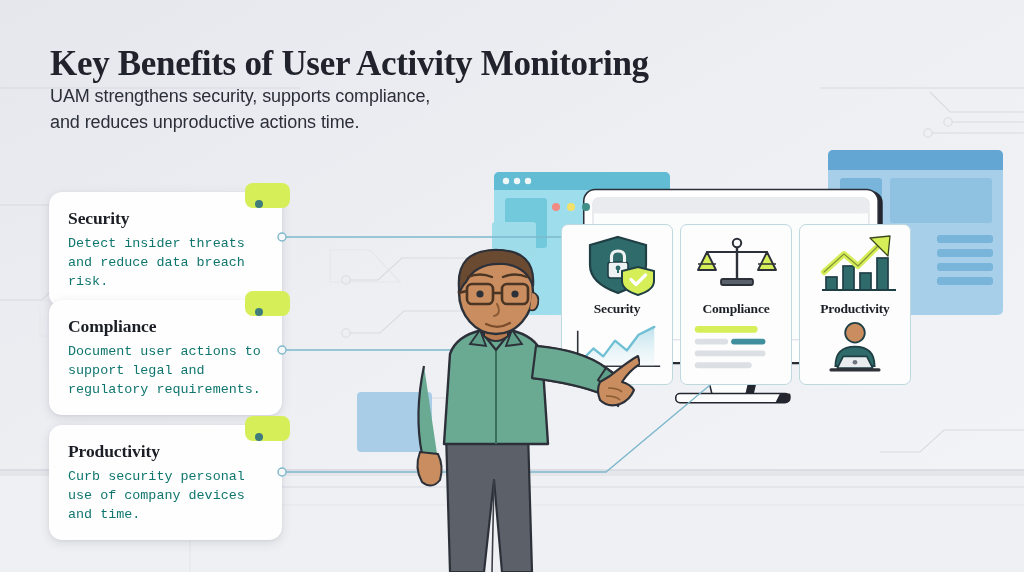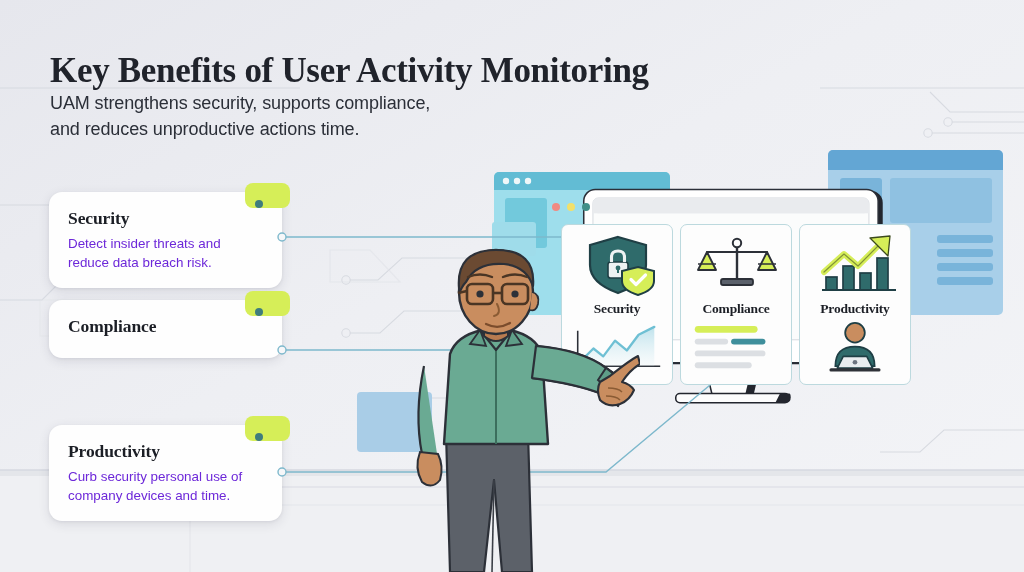--- a/index.html
+++ b/index.html
@@ -8,21 +8,21 @@
   body {
     font-family:"Liberation Sans", sans-serif;
     background:linear-gradient(135deg,#e7e8ee 0%,#edeef2 35%,#f4f5f7 70%,#eceef2 100%);
     position:relative;
   }
 
   
   .bg-layer { position:absolute; inset:0; pointer-events:none; }
 
   
-  .heading-block { position:absolute; left:50px; top:51px; width:720px; }
+  .heading-block { position:absolute; left:50px; top:44px; width:720px; }
   .page-title {
     font-family:"Liberation Serif", serif;
     font-weight:700;
     font-size:35px;
     letter-spacing:-0.3px;
     color:#20232b;
     line-height:1.15;
   }
   .page-subtitle {
     font-family:Liberation Sans, sans-serif;
@@ -65,21 +65,22 @@
     font-size:17.5px;
     color:#1b1e25;
     margin-bottom:5px;
     letter-spacing:-0.1px;
   }
   .card-desc {
     position:relative;
     z-index:1;
     font-size:13.4px;
     line-height:1.42;
-    color:#6d28d9;
+    color:#0f766e;
+    font-family:Liberation Mono, monospace;
   }
   #card-security     { left:49px; top:192px; }
   #card-compliance   { left:49px; top:300px; }
   #card-productivity { left:49px; top:425px; }
 
   
   .connectors { position:absolute; inset:0; pointer-events:none; z-index:5; }
 
   
   .monitor { position:absolute; left:536px; top:188px; width:396px; height:230px; z-index:4; }
@@ -231,20 +232,21 @@
   <div class="card-tab"></div>
   <div class="card-tab-dot"></div>
   <div class="card-title">Security</div>
   <div class="card-desc">Detect insider threats and reduce data breach risk.</div>
 </div>
 
 <div class="card" id="card-compliance">
   <div class="card-tab"></div>
   <div class="card-tab-dot"></div>
   <div class="card-title">Compliance</div>
+  <div class="card-desc">Document user actions to support legal and regulatory requirements.</div>
 </div>
 
 <div class="card" id="card-productivity">
   <div class="card-tab"></div>
   <div class="card-tab-dot"></div>
   <div class="card-title">Productivity</div>
   <div class="card-desc">Curb security personal use of company devices and time.</div>
 </div>
 
 <svg class="monitor" viewBox="0 0 396 300" width="396" height="300">

